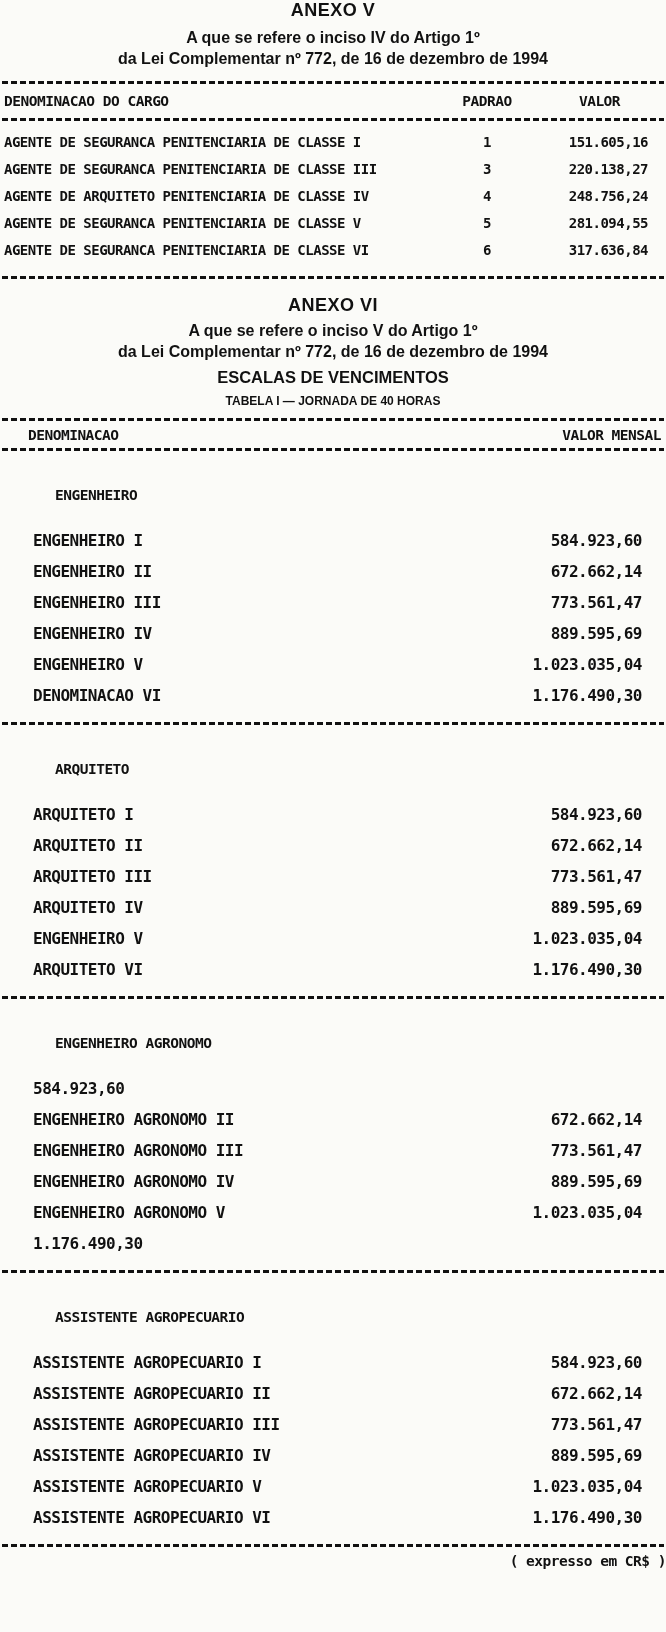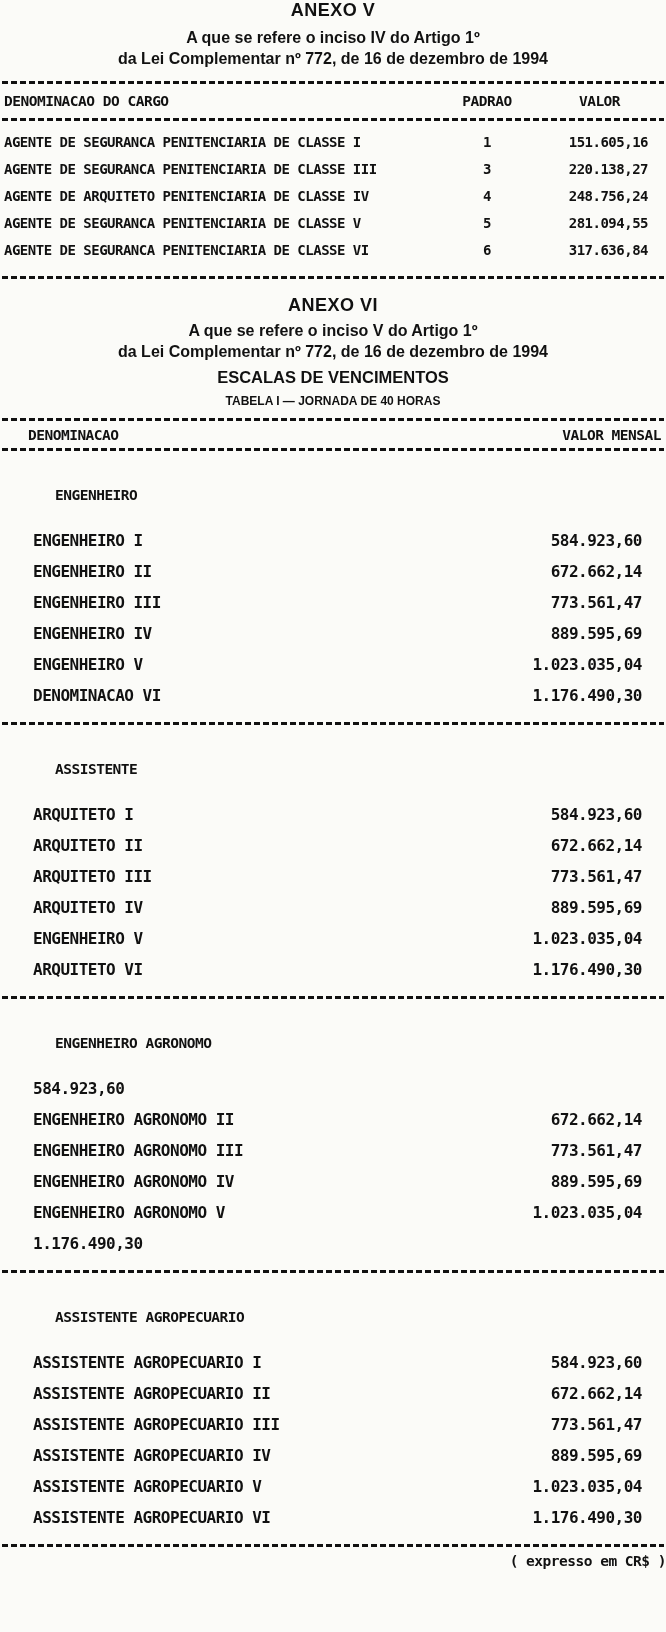--- a/index.html
+++ b/index.html
@@ -172,21 +172,21 @@
           <div class="t2-row">
             <span class="t2-name">ENGENHEIRO V</span>
             <span class="t2-val">1.023.035,04</span>
           </div>
           <div class="t2-row">
             <span class="t2-name">DENOMINACAO VI</span>
             <span class="t2-val">1.176.490,30</span>
           </div>
         </div>
         <div class="rule group-rule"></div>
-        <div class="group-title mono">ASSISTENTE</div>
+        <div class="group-title mono">ARQUITETO</div>
         <div class="t2-rows mono">
           <div class="t2-row">
             <span class="t2-name">ARQUITETO I</span>
             <span class="t2-val">584.923,60</span>
           </div>
           <div class="t2-row">
             <span class="t2-name">ARQUITETO II</span>
             <span class="t2-val">672.662,14</span>
           </div>
           <div class="t2-row">

